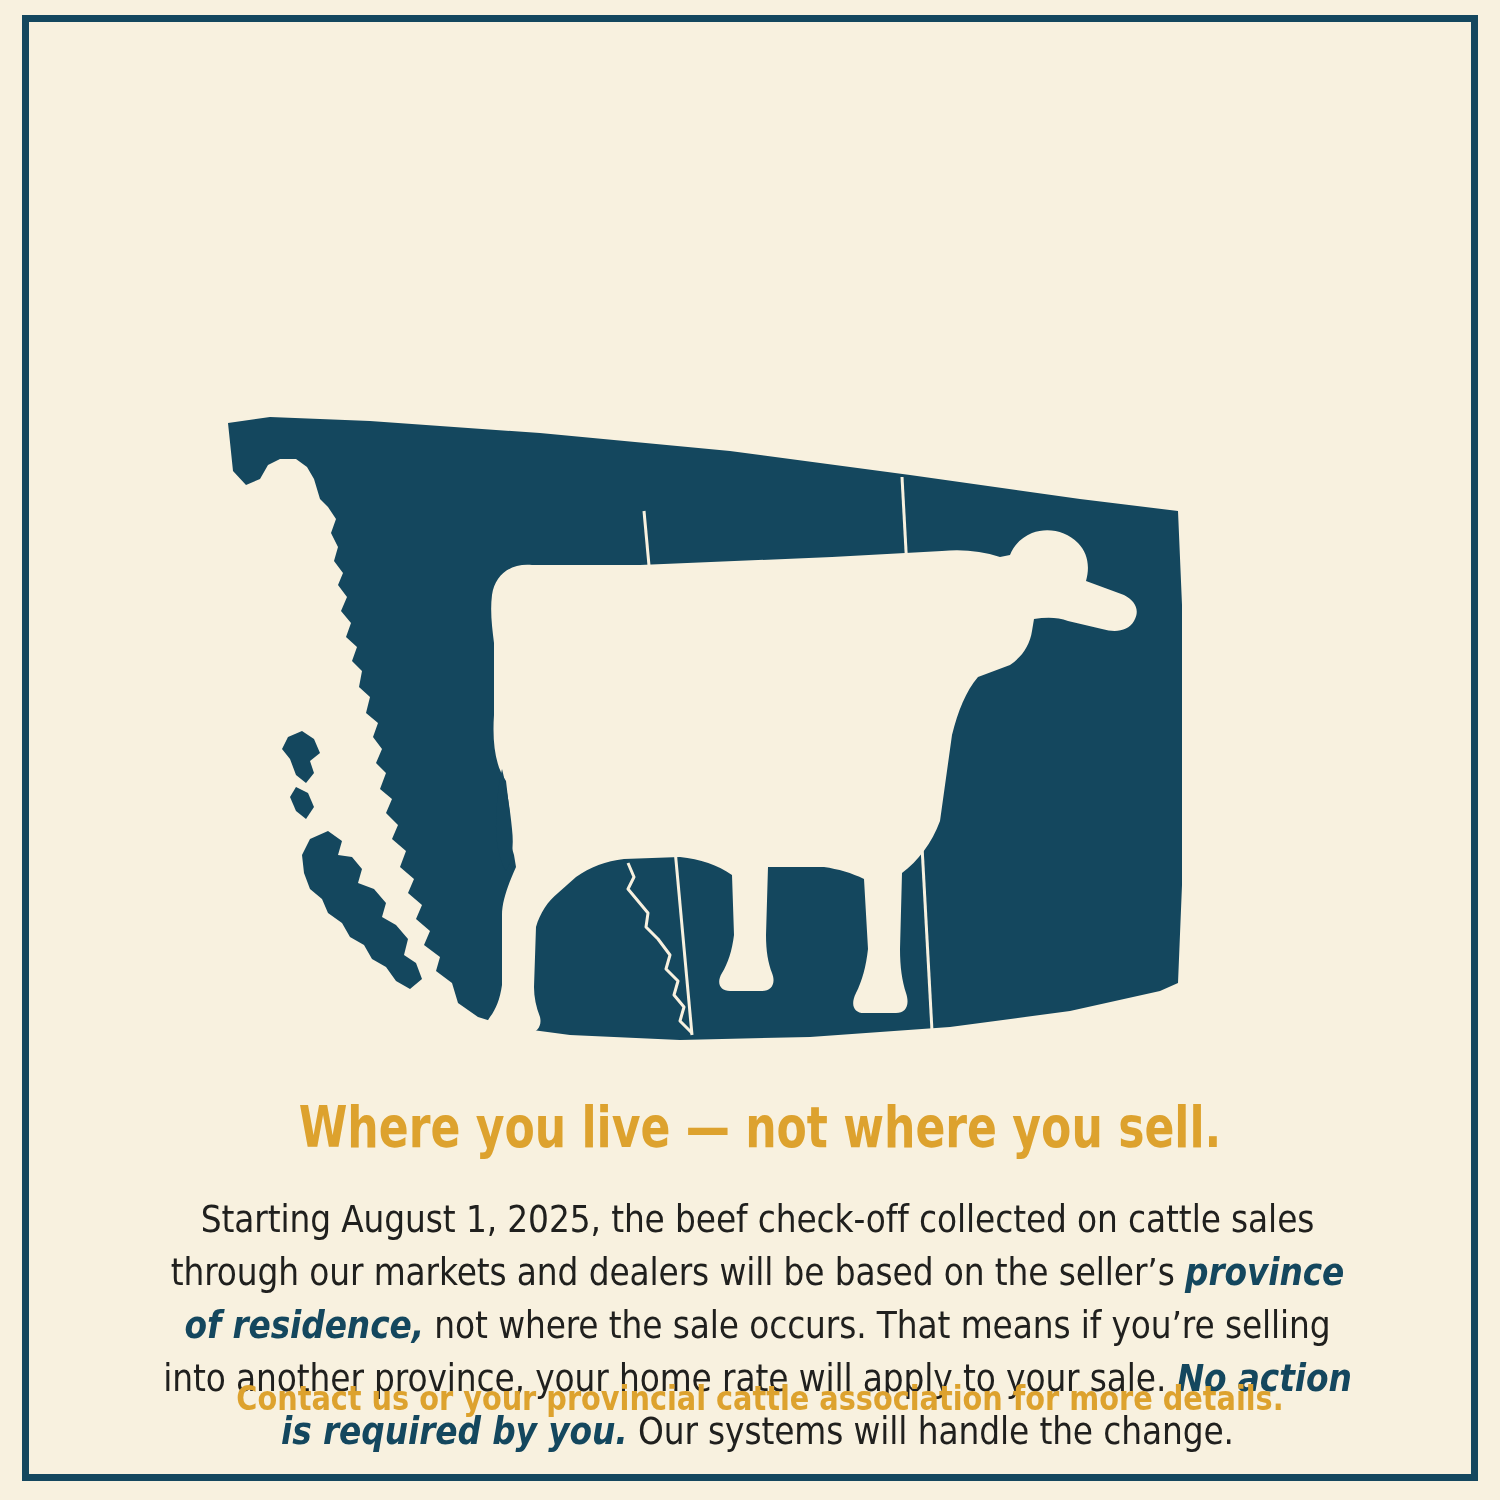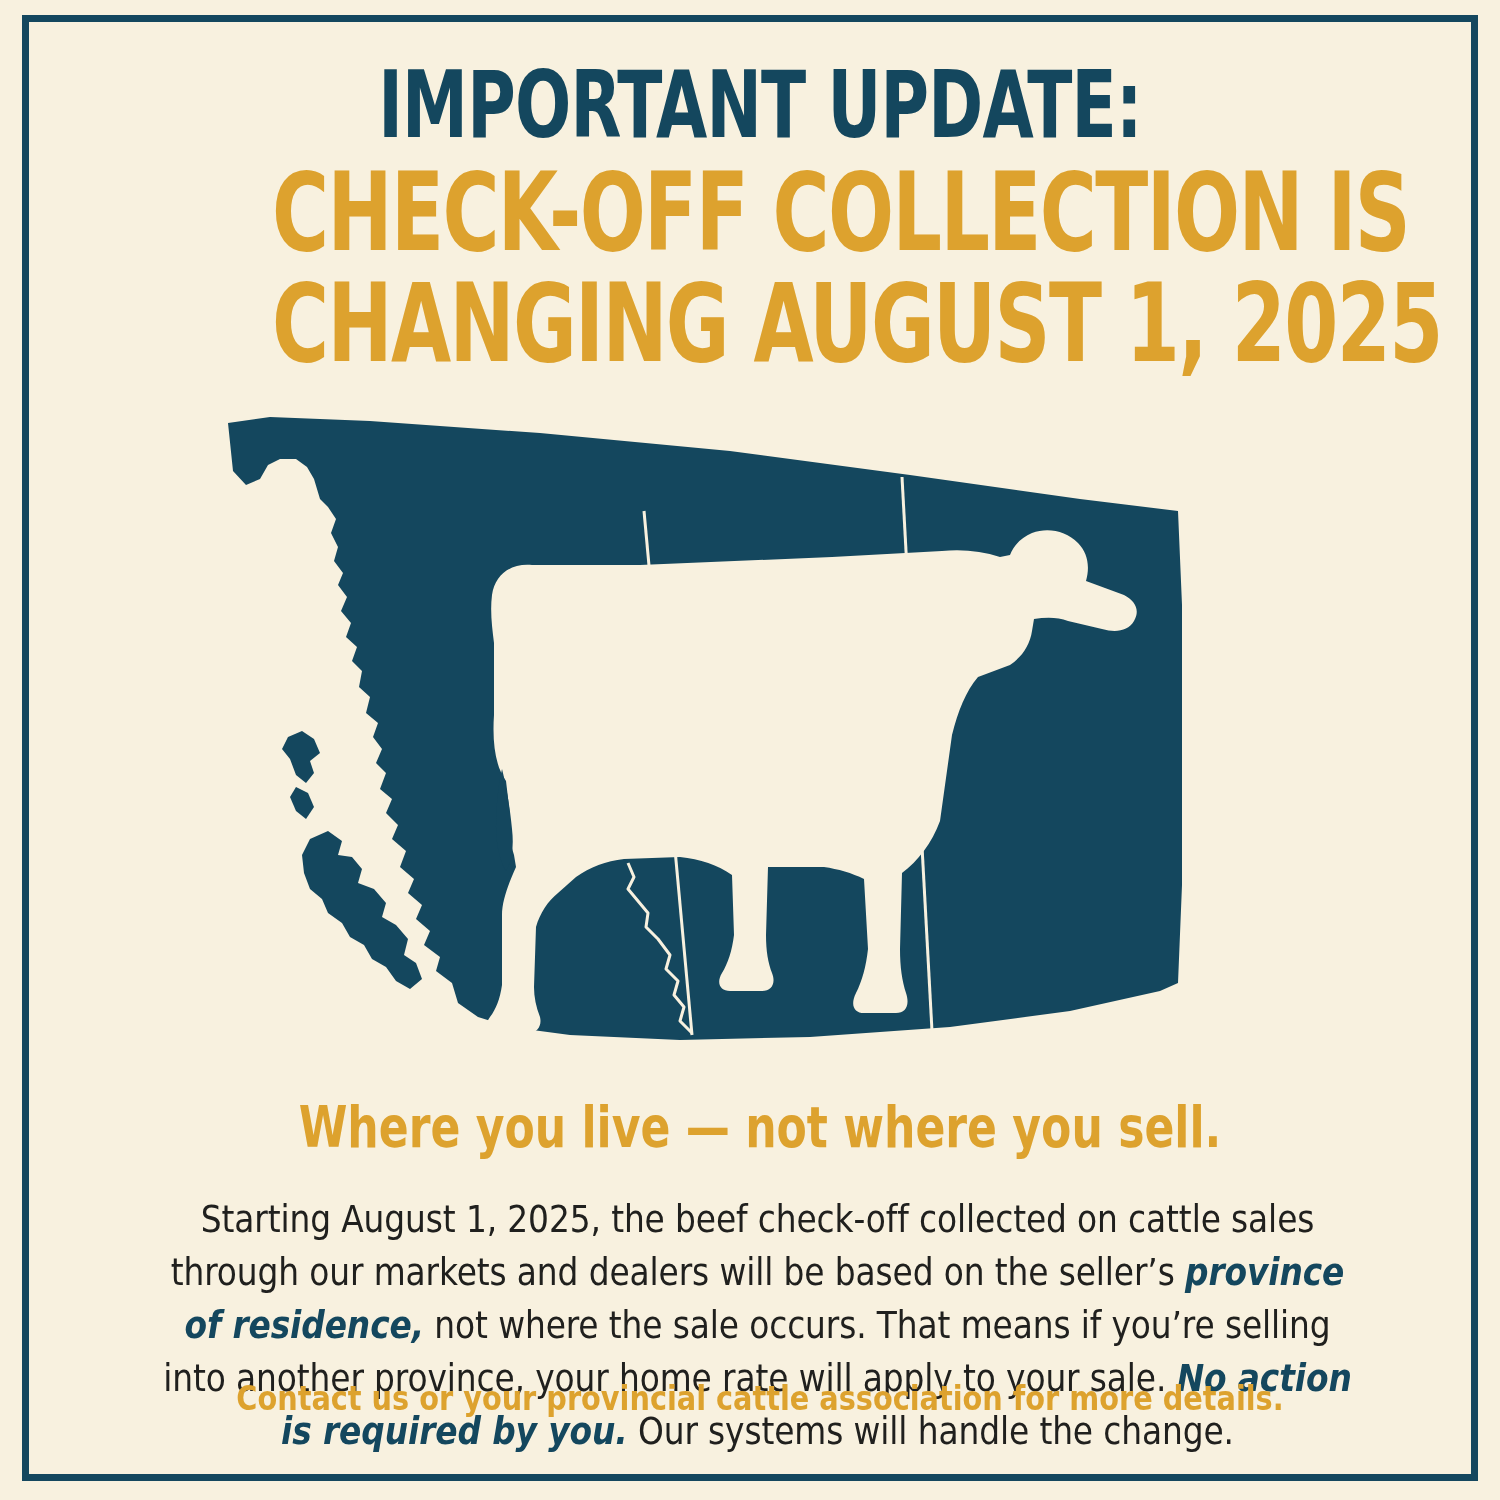--- a/index.html
+++ b/index.html
@@ -144,25 +144,20 @@
 </style>
 </head>
 <body>
 
 <div class="poster">
 
   <div class="frame"></div>
 
   <div class="content">
 
-    <div class="headline-block">
-      <span class="kicker">IMPORTANT UPDATE:</span>
-      <span class="headline-line l1">CHECK-OFF COLLECTION IS</span>
-      <span class="headline-line l2">CHANGING AUGUST 1, 2025</span>
-    </div>
 
     <div class="map-wrap">
       <svg viewBox="0 0 1010 670" xmlns="http://www.w3.org/2000/svg">
         <defs>
 
           <clipPath id="landClip">
             <path d="M 18,8
                      L 23,56 L 36,70 L 50,64 L 58,50 L 70,44 L 86,44
                      L 97,52 L 104,64 L 110,84 L 118,92 L 126,104
                      L 121,118 L 128,132 L 124,146 L 133,158 L 128,170

